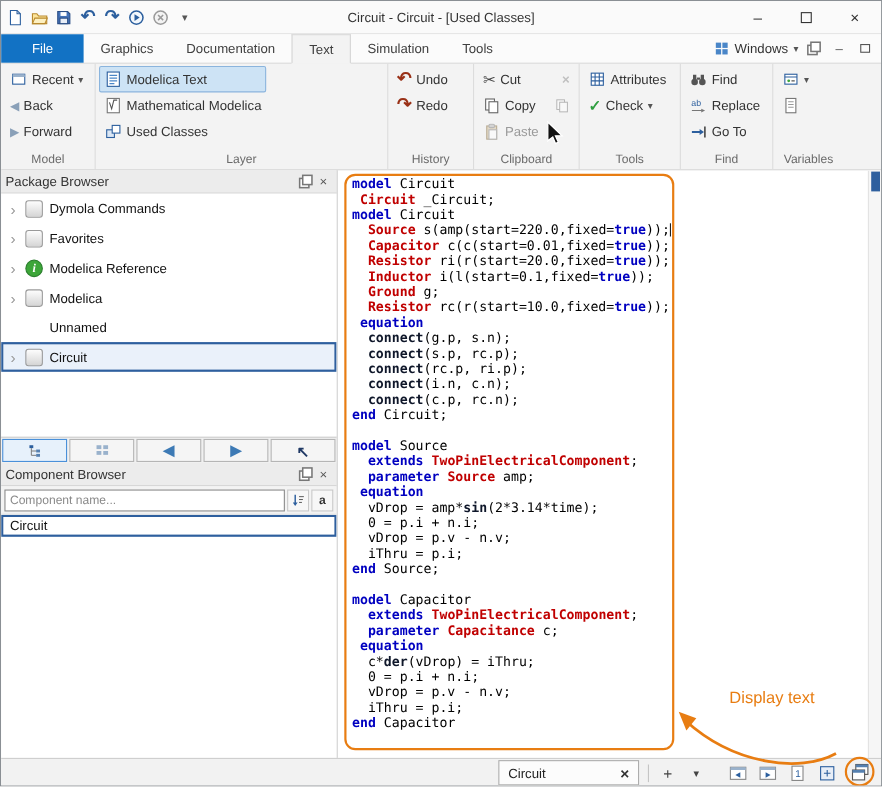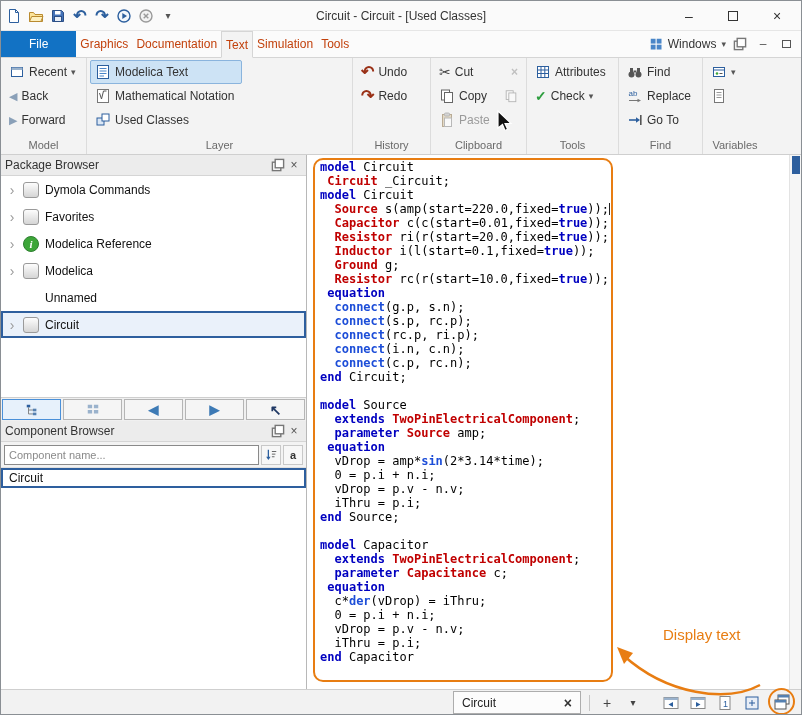--- a/index.html
+++ b/index.html
@@ -14,21 +14,21 @@
   .qat .qbtn { width:22px; height:24px; display:flex; align-items:center; justify-content:center; }
   .glyph-undo,.glyph-redo { color:#2c5f9e; font-weight:bold; font-size:16px; line-height:1; }
   .qat .caret { font-size:10px; color:#555; }
   .wtitle { position:absolute; left:0; right:0; text-align:center; color:#333; pointer-events:none; }
   .wincontrols { margin-left:auto; display:flex; }
   .wbtn { width:44px; height:28px; display:flex; align-items:center; justify-content:center; color:#333; font-size:14px; }
   .maxbox { width:10px; height:10px; border:1px solid #333; display:inline-block; }
 
   
   .tabrow { height:27px; background:#fbfbfb; border-bottom:1px solid #d5d5d5; display:flex; align-items:stretch; flex:0 0 auto; }
-  .mtab { padding:0 4px; display:flex; align-items:center; color:#c2410c; }
+  .mtab { padding:0 15px; display:flex; align-items:center; color:#404040; }
   .mtab.file { background:#1272c4; color:#fff; padding:0 28px; }
   .mtab.active { background:#f3f3f3; border:1px solid #d5d5d5; border-bottom:1px solid #f3f3f3; margin-bottom:-1px; }
   .tab-spacer { flex:1; }
   .windows-area { display:flex; align-items:center; gap:5px; padding-right:6px; color:#333; }
   .smallbtn { width:18px; height:18px; display:flex; align-items:center; justify-content:center; color:#555; }
   .restorebox { width:9px; height:8px; border:1px solid #555; display:inline-block; }
 
   
   .ribbon { height:97px; background:#f3f3f3; border-bottom:1px solid #cfcfcf; display:flex; flex:0 0 auto; }
   .rgroup { display:flex; flex-direction:column; border-right:1px solid #dcdcdc; padding:2px 3px 0; }
@@ -78,21 +78,21 @@
   .comp-row.sel { border-color:#2e5f9e; background:#fff; }
   .letter-a { color:#333; font-weight:bold; font-size:11px; }
 
   
   .editor { flex:1; background:#fff; position:relative; overflow:hidden; }
   .codebox { position:absolute; left:6px; top:3px; width:300px; height:524px; border:2px solid #e87d12; border-radius:10px; pointer-events:none; }
   .codearea { position:absolute; left:13px; top:5px; right:16px; bottom:0; overflow:hidden; }
   .cl { white-space:pre; height:14px; line-height:14px; font:12px "DejaVu Sans Mono", monospace; }
   .tk { color:#0000c0; font-weight:bold; }
   .tt { color:#c00000; font-weight:bold; }
-  .tf { color:#1d4ed8; font-weight:bold; }
+  .tf { color:#0f172a; font-weight:bold; }
   .tp { color:#000; }
   .caret-bar { display:inline-block; width:1px; height:12px; background:#222; vertical-align:-2px; }
   .vscroll { position:absolute; right:0; top:0; bottom:0; width:12px; background:#f6f6f6; border-left:1px solid #e3e3e3; }
   .vthumb { position:absolute; top:1px; left:2px; width:8px; height:18px; background:#2e5f9e; }
 
   
   .statusbar { height:25px; background:#f2f2f2; border-top:1px solid #cfcfcf; position:relative; flex:0 0 auto; overflow:visible; }
   .tabgroup { position:absolute; left:452px; top:0; height:25px; display:flex; align-items:center; gap:8px; }
   .dtab { width:128px; height:23px; background:#fcfcfc; border:1px solid #adadad; display:flex; align-items:center; padding:0 8px; }
   .dtab .dlabel { flex:1; color:#222; }
@@ -232,21 +232,21 @@
                 <rect x="2.5" y="1.5" width="11" height="13" fill="#fff" stroke="#2c5f9e"></rect>
                 <path d="M4.5 4.5h7M4.5 7h7M4.5 9.5h7M4.5 12h4.5" stroke="#4a86c8"></path>
               </svg>
             <span class="cap">Modelica Text</span>
           </div>
           <div class="rbtn">
             <svg class="ic16" viewBox="0 0 16 16">
                 <rect x="2.5" y="1.5" width="11" height="13" fill="#fff" stroke="#777"></rect>
                 <path d="M4.5 5l2 6 2-8h3" fill="none" stroke="#555"></path>
               </svg>
-            <span class="cap">Mathematical Notation</span>
+            <span class="cap">Mathematical Modelica</span>
           </div>
           <div class="rbtn">
             <svg class="ic16" viewBox="0 0 16 16">
                 <rect x="2" y="6" width="7" height="7" fill="#dbe7f5" stroke="#2c5f9e"></rect>
                 <rect x="7" y="2" width="7" height="7" fill="#fff" stroke="#2c5f9e"></rect>
               </svg>
             <span class="cap">Used Classes</span>
           </div>
         </div>
       </div>

